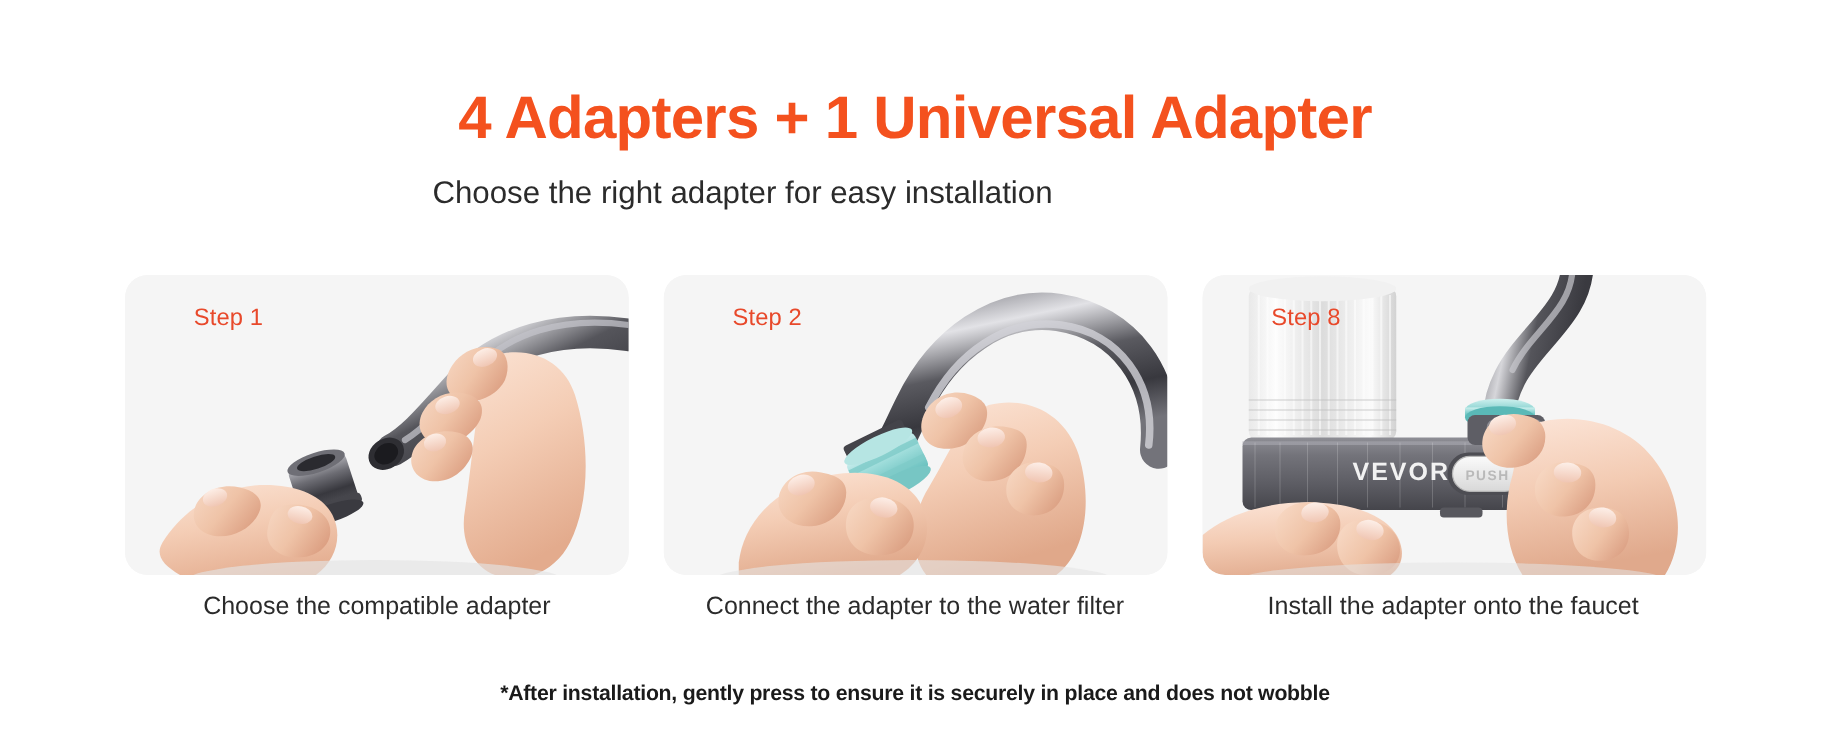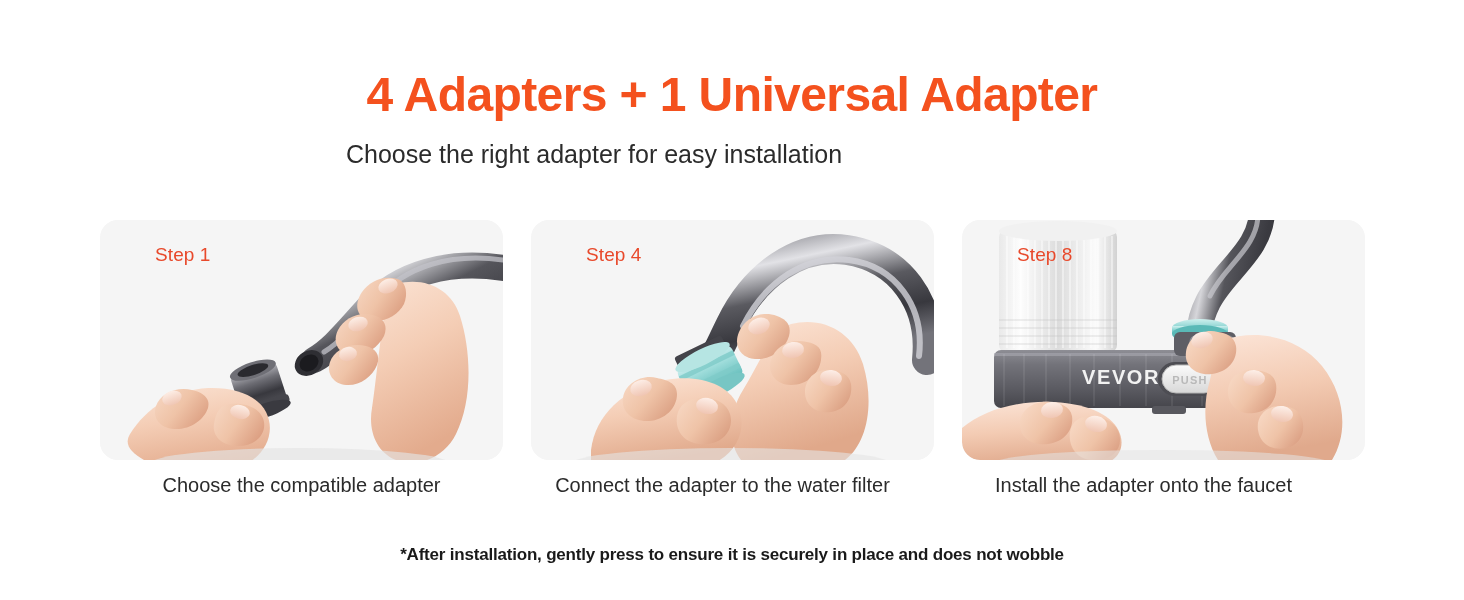--- a/index.html
+++ b/index.html
@@ -81,20 +81,21 @@
   }
 
   
   .captions {
     position: absolute;
     top: 472px;
     left: 100px;
     width: 1264px;
     display: flex;
     gap: 18px;
+    justify-content: space-between;
   }
   .caption {
     width: 403px;
     flex: 0 0 403px;
     text-align: center;
     font-size: 20px;
     color: #2b2b2b;
     line-height: 1.3;
   }
 
@@ -208,21 +209,21 @@
                      C122 226 112 216 114 204 C116 192 120 185 130 184 Z" fill="url(#c1skin2)"></path>
             <ellipse cx="140" cy="192" rx="10" ry="7" fill="url(#c1nail)" transform="rotate(12 140 192)"></ellipse>
 
             <ellipse cx="200" cy="244" rx="150" ry="16" fill="#e4e4e4" opacity="0.65"></ellipse>
           </g>
         </svg>
       </div>
     </div>
 
     <div class="card">
-      <div class="step-label">Step 4</div>
+      <div class="step-label">Step 2</div>
       <div class="photo">
         <svg viewBox="0 0 403 240" preserveAspectRatio="xMidYMid slice">
           <defs>
             <linearGradient id="c2metal" x1="0" y1="0" x2="0.4" y2="1">
               <stop offset="0%" stop-color="#9a9aa0"></stop>
               <stop offset="20%" stop-color="#e2e2e6"></stop>
               <stop offset="48%" stop-color="#5a5a60"></stop>
               <stop offset="75%" stop-color="#38383e"></stop>
               <stop offset="100%" stop-color="#73737a"></stop>
             </linearGradient>

